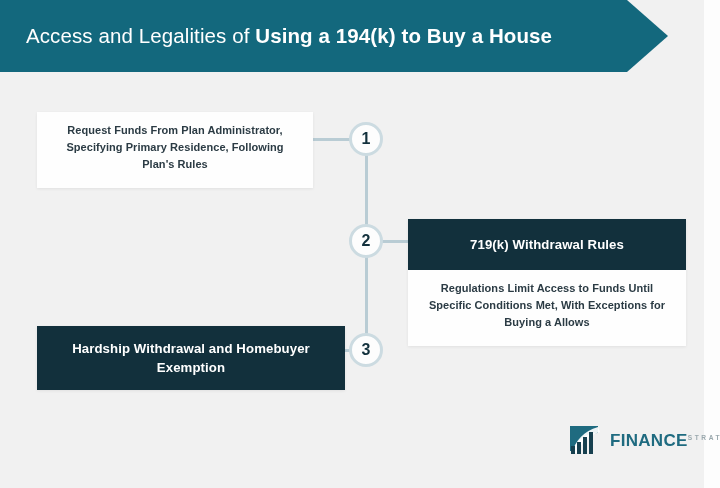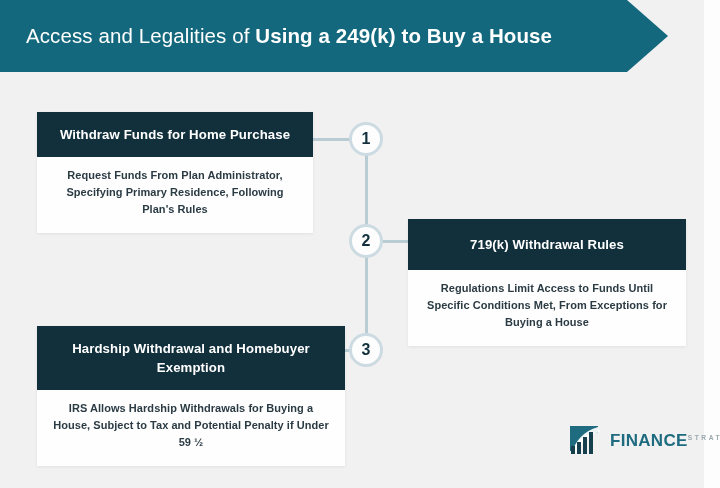--- a/index.html
+++ b/index.html
@@ -156,41 +156,39 @@
   }
 </style>
 </head>
 <body>
 
 <div id="canvas">
 
   <div class="right-edge"></div>
 
   <div class="banner">
-    <div class="banner-title"><span>Access and Legalities of </span><span class="bold">Using a 249(k) to Buy a House</span></div>
+    <div class="banner-title"><span>Access and Legalities of </span><span class="bold">Using a 194(k) to Buy a House</span></div>
   </div>
 
   <div class="rail"></div>
   <div class="stub stub-1"></div>
   <div class="stub stub-2"></div>
   <div class="stub stub-3"></div>
 
   <div class="card" id="card-1">
-    <div class="card-head">Withdraw Funds for Home Purchase</div>
     <div class="card-body">Request Funds From Plan Administrator, Specifying Primary Residence, Following Plan's Rules</div>
   </div>
 
   <div class="card" id="card-2">
     <div class="card-head">719(k) Withdrawal Rules</div>
-    <div class="card-body">Regulations Limit Access to Funds Until Specific Conditions Met, From Exceptions for Buying a House</div>
+    <div class="card-body">Regulations Limit Access to Funds Until Specific Conditions Met, With Exceptions for Buying a Allows</div>
   </div>
 
   <div class="card" id="card-3">
     <div class="card-head">Hardship Withdrawal and Homebuyer Exemption</div>
-    <div class="card-body">IRS Allows Hardship Withdrawals for Buying a House, Subject to Tax and Potential Penalty if Under 59 ½</div>
   </div>
 
   <div class="step-circle" id="step-1">1</div>
   <div class="step-circle" id="step-2">2</div>
   <div class="step-circle" id="step-3">3</div>
 
   <div class="logo">
     <svg class="logo-mark" viewBox="0 0 36 32">
       <path d="M2 2 H30 L30 9 C18 9 8 16 5 27 L2 27 Z" fill="#1f6b80"></path>
       <path d="M30 3 C16 7 7 17 4 29 L9 29 C13 19 21 11 32 8 Z" fill="#ffffff" opacity="0.92"></path>

